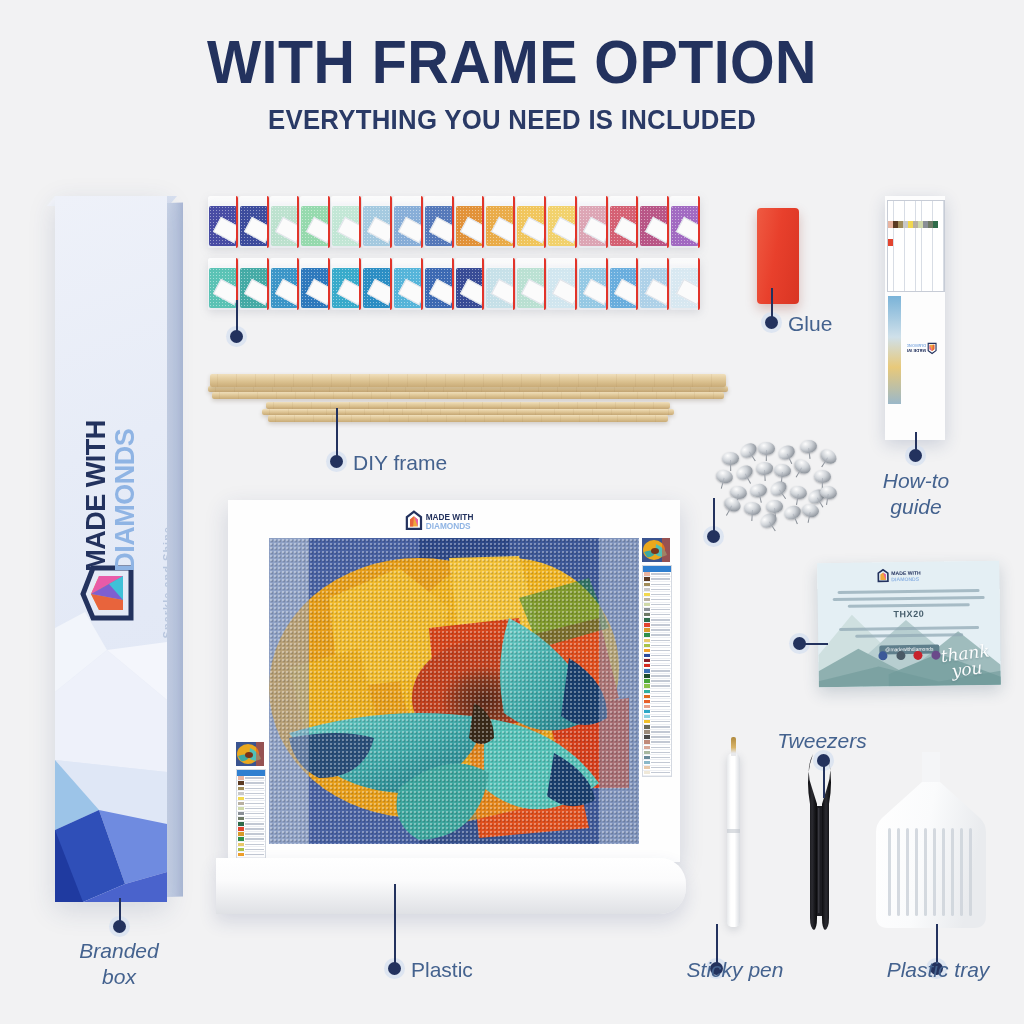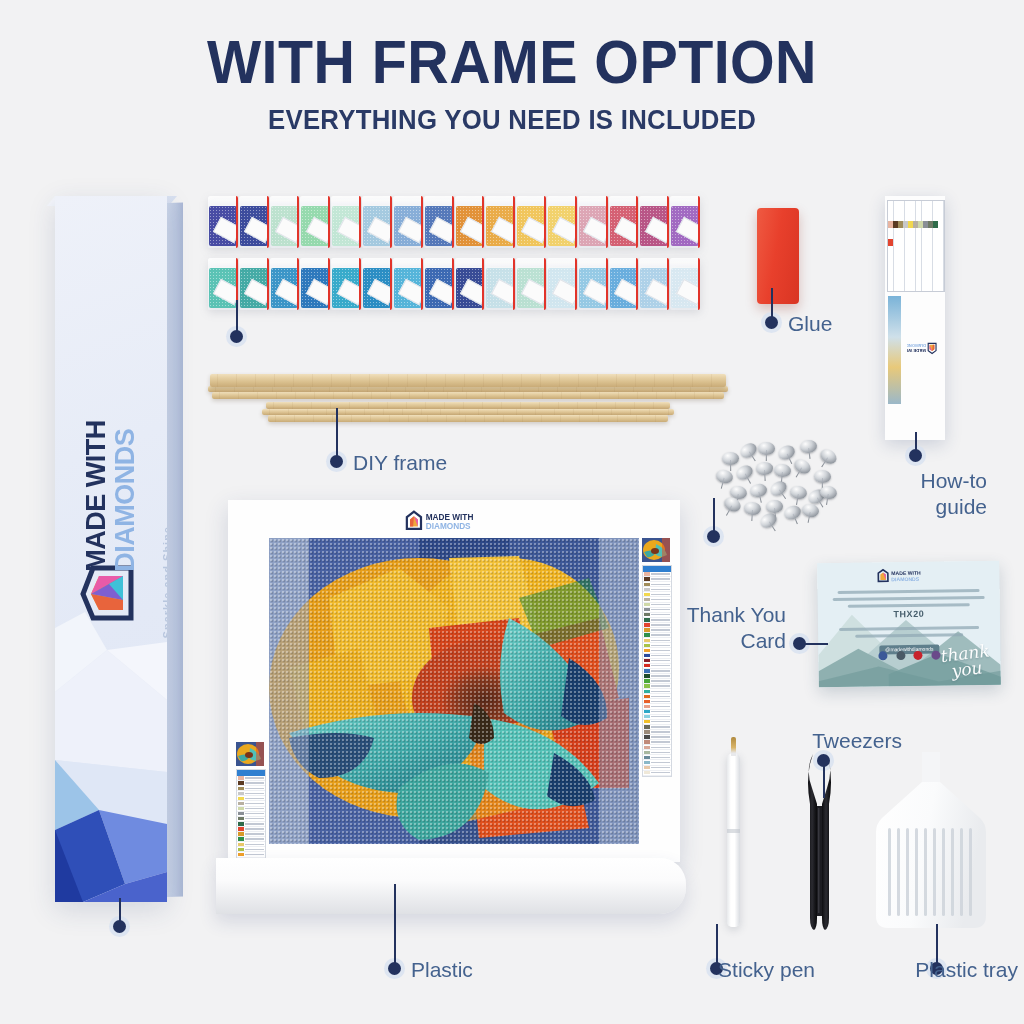--- a/index.html
+++ b/index.html
@@ -18,21 +18,21 @@
     letter-spacing:.5px;transform:scaleX(.94);transform-origin:50% 50%;
   }
   .subtitle{
     position:absolute;left:0;right:0;top:106px;text-align:center;
     font-size:28px;line-height:1;font-weight:bold;color:#2a3a66;
     letter-spacing:.3px;transform:scaleX(.92);transform-origin:50% 50%;
   }
 
   
   .cl{position:absolute;color:#44628e;font-size:21px;line-height:1.22;font-weight:500;white-space:pre-line;}
-  .cl.c{text-align:right;}
+  .cl.c{text-align:center;font-style:italic;}
   .cl.r{text-align:right;}
   .dot{position:absolute;width:13px;height:13px;border-radius:50%;
        background:#23325e;box-shadow:0 0 0 4px rgba(213,224,240,.75);}
   .lead{position:absolute;background:#23325e;}
   .lead.v{width:1.6px;}
   .lead.h{height:1.6px;}
 
   
   #box{position:absolute;left:55px;top:196px;width:128px;height:706px;}
   .box-face{position:absolute;left:0;top:0;width:112px;height:706px;
@@ -186,20 +186,22 @@
       </div>
       <div class="box-text">
         <span class="bt1">MADE WITH</span>
         <span class="bt2">DIAMONDS</span>
       </div>
       <div class="box-shine">Sparkle and Shine</div>
     </div>
   </div>
   <div class="dot" style="left:113px;top:920px"></div>
   <div class="lead v" style="left:119px;top:898px;height:26px"></div>
+  <div class="cl c" style="left:35px;top:938px;width:168px">Branded
+box</div>
 
   <div id="bags">
     <div class="bagrow" id="row0" style="top:0">
         <div class="bag">
           <div class="fill" style="background-color:#3b3f9e"></div>
           <div class="lbl"></div>
           <div class="zip"></div>
         </div>
         <div class="bag">
           <div class="fill" style="background-color:#2f3f96"></div>
@@ -515,22 +517,20 @@
       <i style="background:#c8232c"></i>
       <i style="background:#6a4a8a"></i>
     </div>
     <div class="script">
       <span>thank</span><br>
       <span>you</span>
     </div>
   </div>
   <div class="dot" style="left:793px;top:637px"></div>
   <div class="lead h" style="left:802px;top:643px;width:26px"></div>
-  <div class="cl r" style="left:600px;top:602px;width:186px">Thank You
-Card</div>
 
   <div id="canvas">
     <div class="cvlogo">
       <svg width="98" height="22" viewBox="0 0 124 28">
         <path d="M2 9 L11 2 L20 9 L20 24 L2 24 Z" fill="none" stroke="#23325e" stroke-width="2.8"></path>
         <polygon points="6,12 11,8 16,12 16,21 6,21" fill="#f0a83c"></polygon>
         <polygon points="11,8 16,12 16,21" fill="#e85aa8"></polygon>
         <polygon points="6,12 11,8 10,21 6,21" fill="#e8643c"></polygon>
         <text x="26" y="13" font-family="Liberation Sans, sans-serif" font-size="10.5" font-weight="bold" fill="#23325e">MADE WITH</text>
         <text x="26" y="24" font-family="Liberation Sans, sans-serif" font-size="10.5" font-weight="bold" fill="#8fb4e4">DIAMONDS</text>

